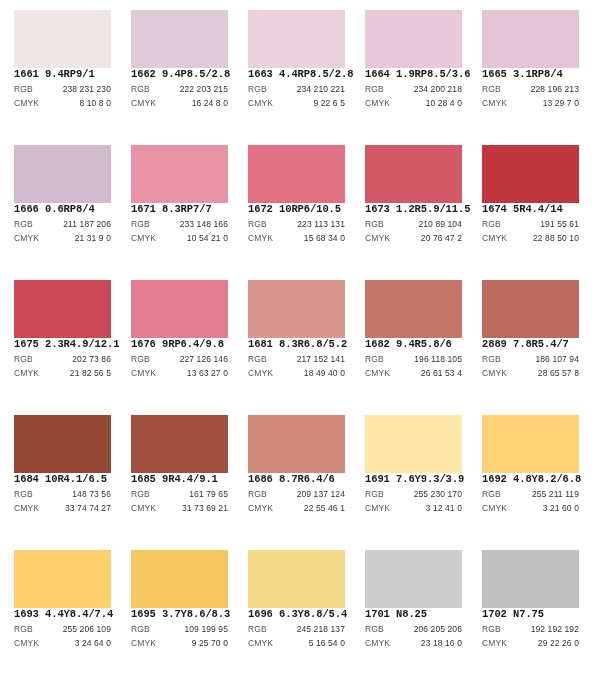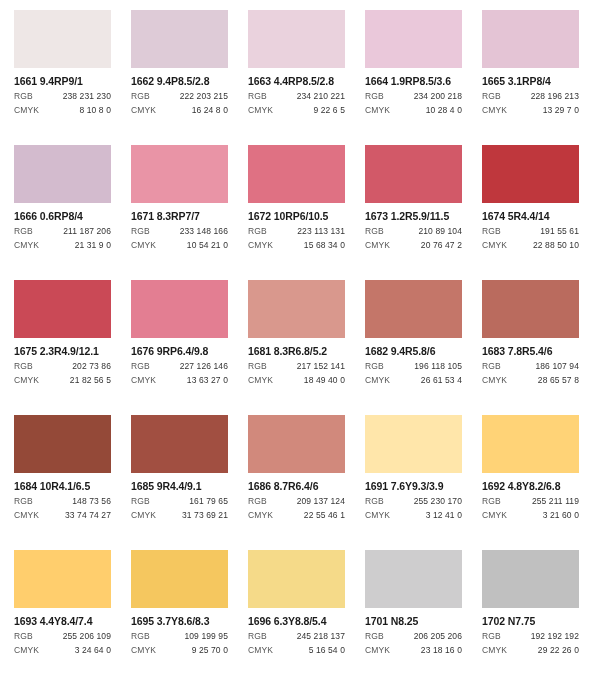--- a/index.html
+++ b/index.html
@@ -26,23 +26,23 @@
   }
   .chip {
     width: 97px;
     height: 58px;
     display: block;
   }
   .chip-name {
     font-size: 10.5px;
     font-weight: bold;
     color: #1a1a1a;
-    margin-top: 7px;
     letter-spacing: -0.1px;
     white-space: nowrap;
+    font-family: Liberation Mono, monospace;
   }
   .value-row {
     display: flex;
     justify-content: space-between;
     align-items: flex-end;
     font-size: 8.5px;
     color: #555555;
     margin-top: 4px;
     white-space: nowrap;
   }
@@ -223,21 +223,21 @@
         <span class="vr-label">RGB</span>
         <span class="vr-value">196 118 105</span>
       </div>
       <div class="value-row">
         <span class="vr-label">CMYK</span>
         <span class="vr-value">26 61 53 4</span>
       </div>
     </div>
     <div class="swatch-cell">
       <div class="chip" style="background: rgb(186, 107, 94);"></div>
-      <div class="chip-name">1683 7.8R5.4/6</div>
+      <div class="chip-name">2889 7.8R5.4/7</div>
       <div class="value-row">
         <span class="vr-label">RGB</span>
         <span class="vr-value">186 107 94</span>
       </div>
       <div class="value-row">
         <span class="vr-label">CMYK</span>
         <span class="vr-value">28 65 57 8</span>
       </div>
     </div>
     <div class="swatch-cell">

